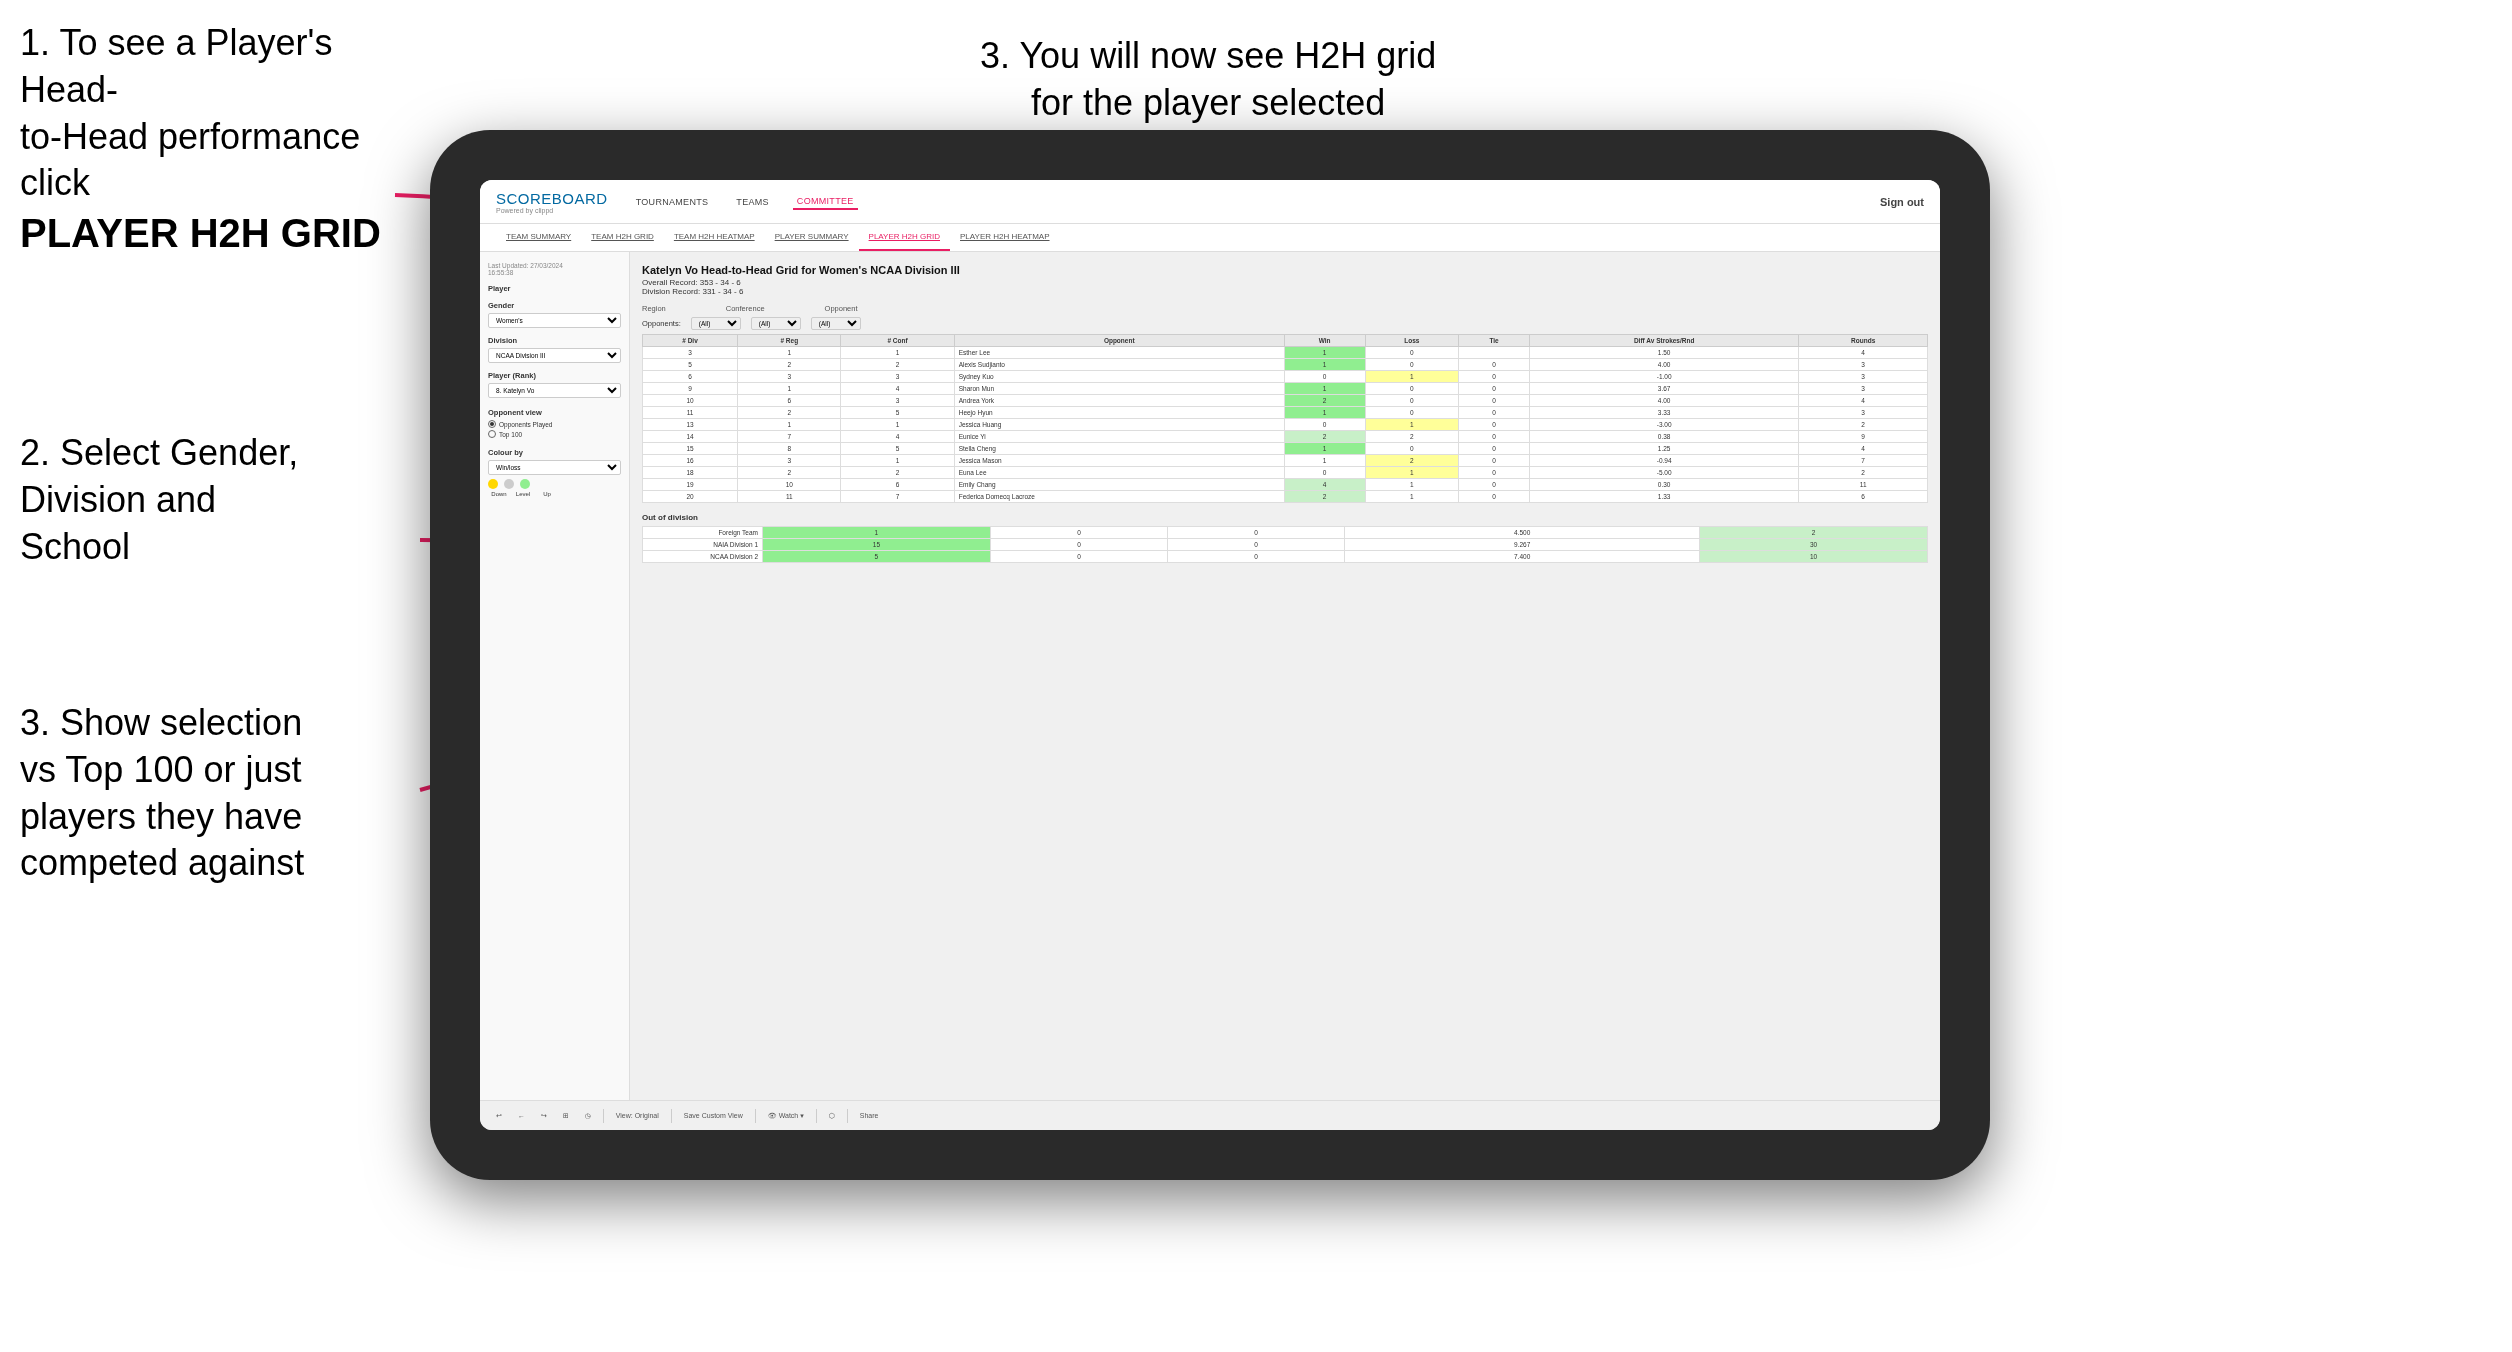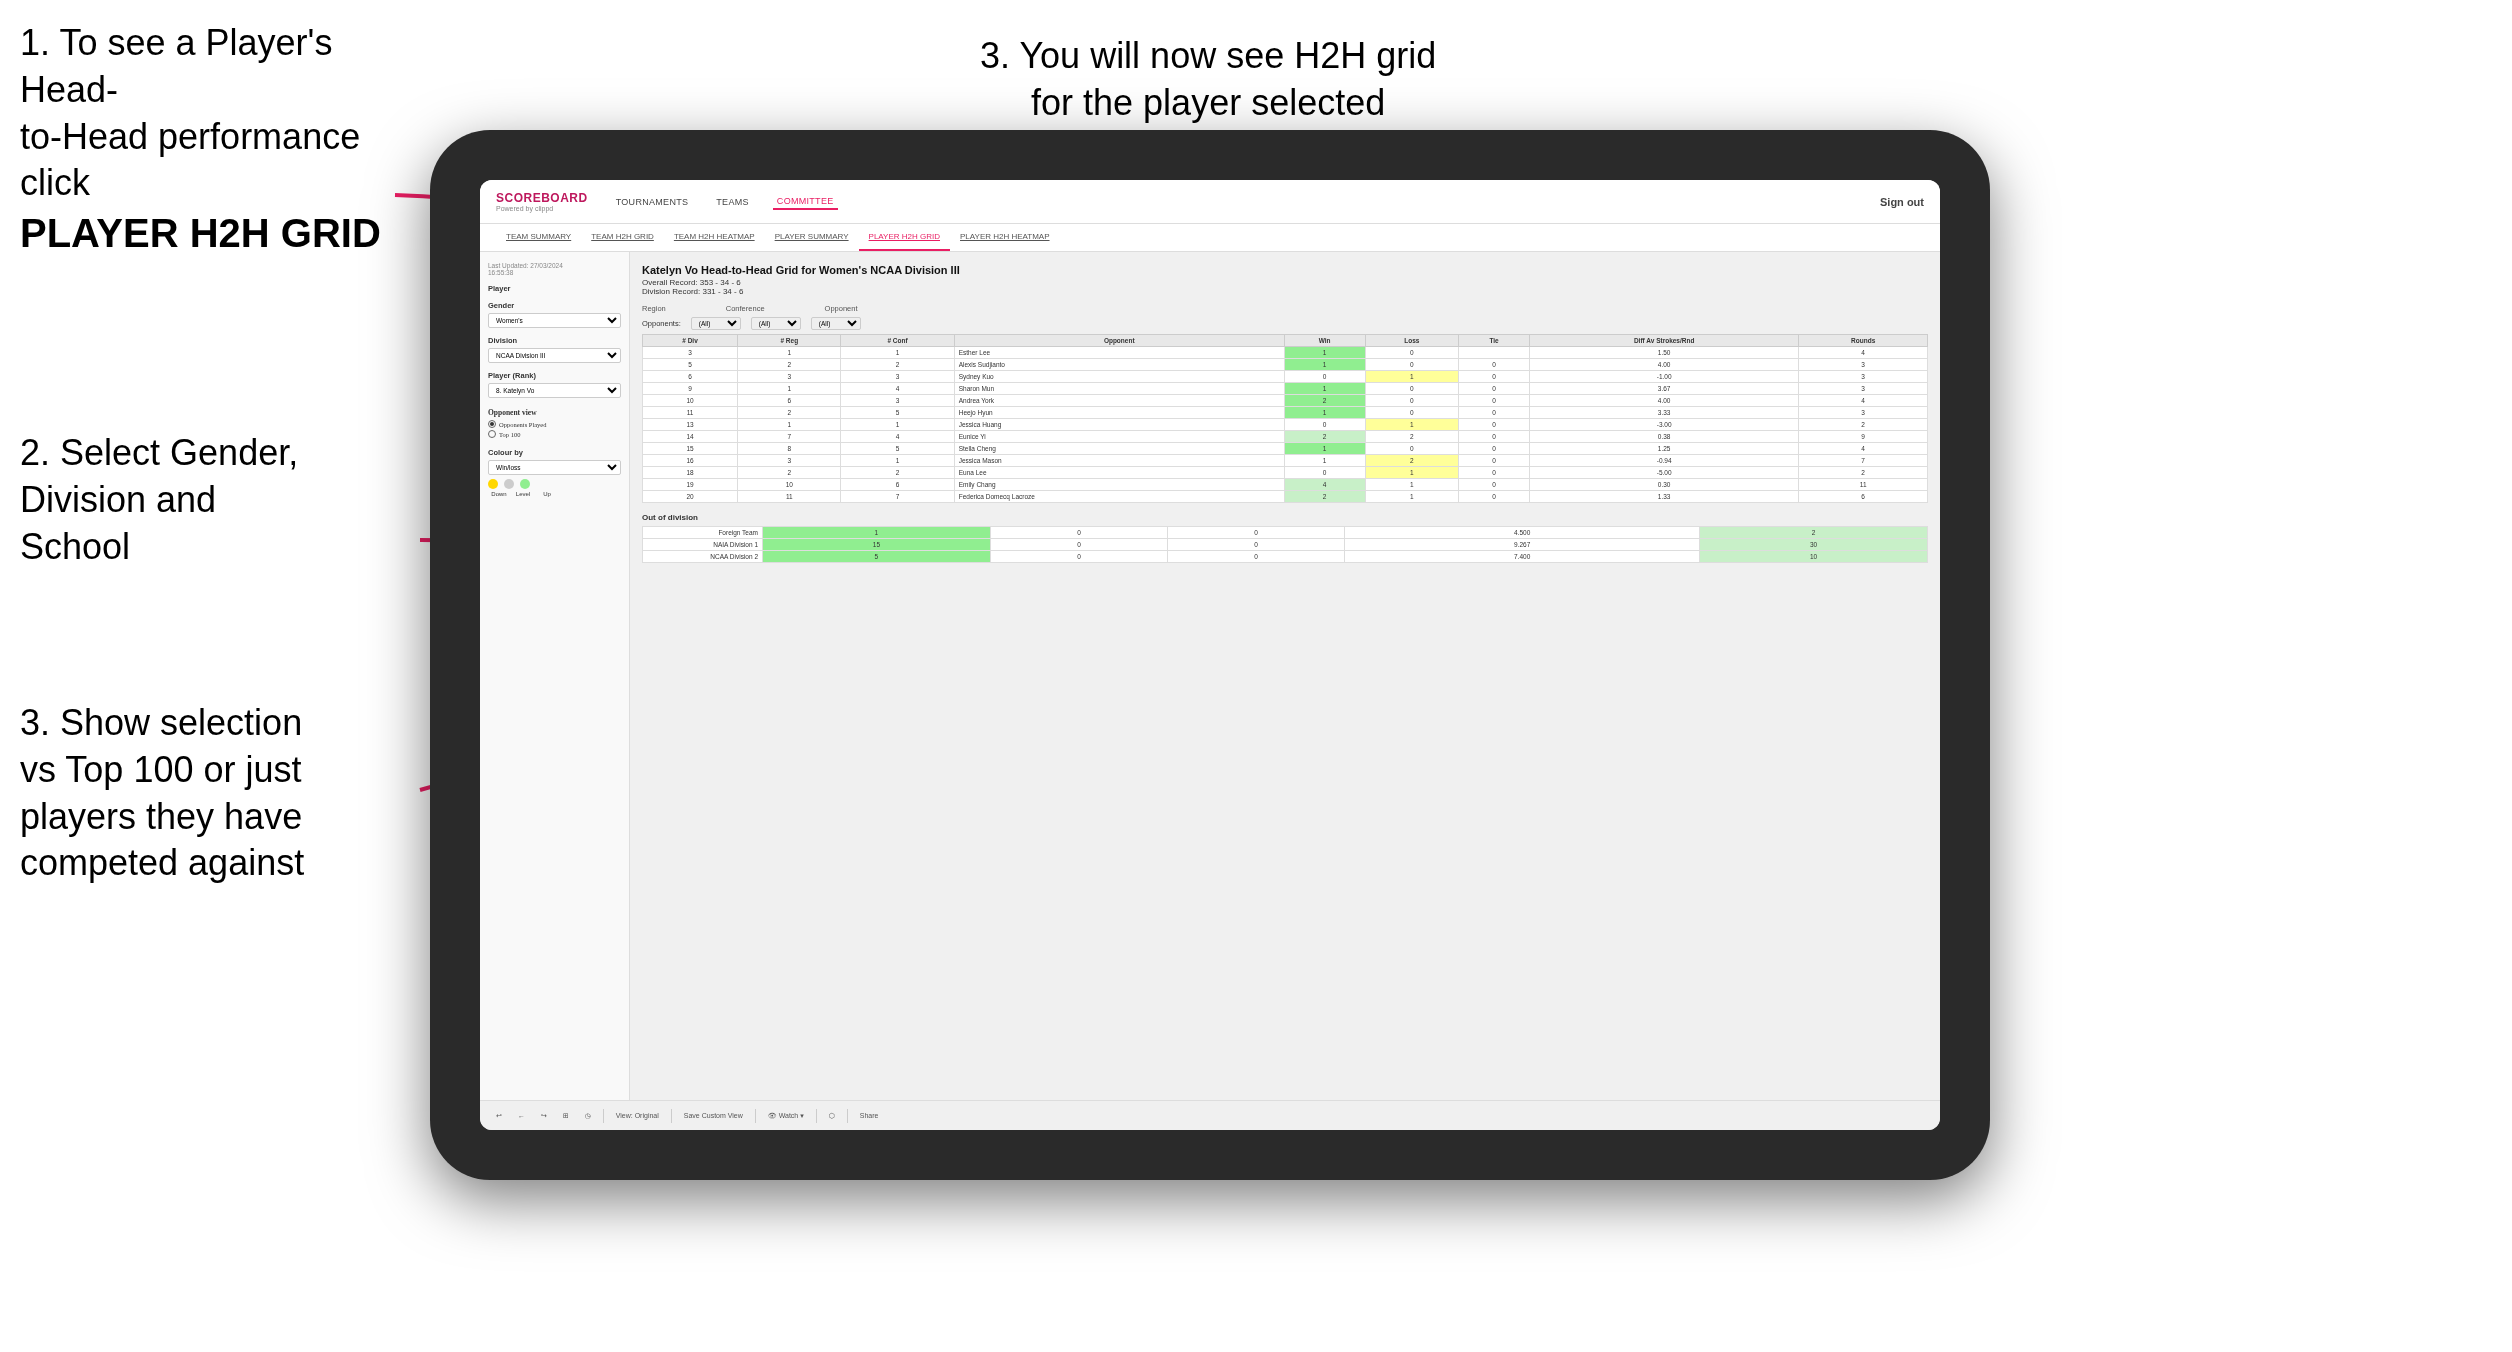--- a/index.html
+++ b/index.html
@@ -83,23 +83,23 @@
       align-items: center;
       height: 44px;
       flex-shrink: 0;
     }
     .brand {
       display: flex;
       flex-direction: column;
       margin-right: 24px;
     }
     .brand-title {
-      font-size: 12px;
-      font-weight: bold;
-      color: #be185d;
+      font-size: 15px;
+      font-weight: normal;
+      color: #0369a1;
       letter-spacing: 0.5px;
     }
     .brand-sub {
       font-size: 7px;
       color: #888;
     }
     .nav-items {
       display: flex;
       gap: 20px;
       flex: 1;
@@ -183,21 +183,20 @@
     .sidebar-select {
       width: 100%;
       font-size: 6.5px;
       padding: 2px 3px;
       border: 1px solid #ccc;
       border-radius: 2px;
       background: white;
     }
     .opponent-view-section {
       margin-top: 10px;
-      font-family: Liberation Serif, serif;
     }
     .radio-group {
       display: flex;
       flex-direction: column;
       gap: 2px;
       margin-top: 3px;
     }
     .radio-item {
       display: flex;
       align-items: center;

